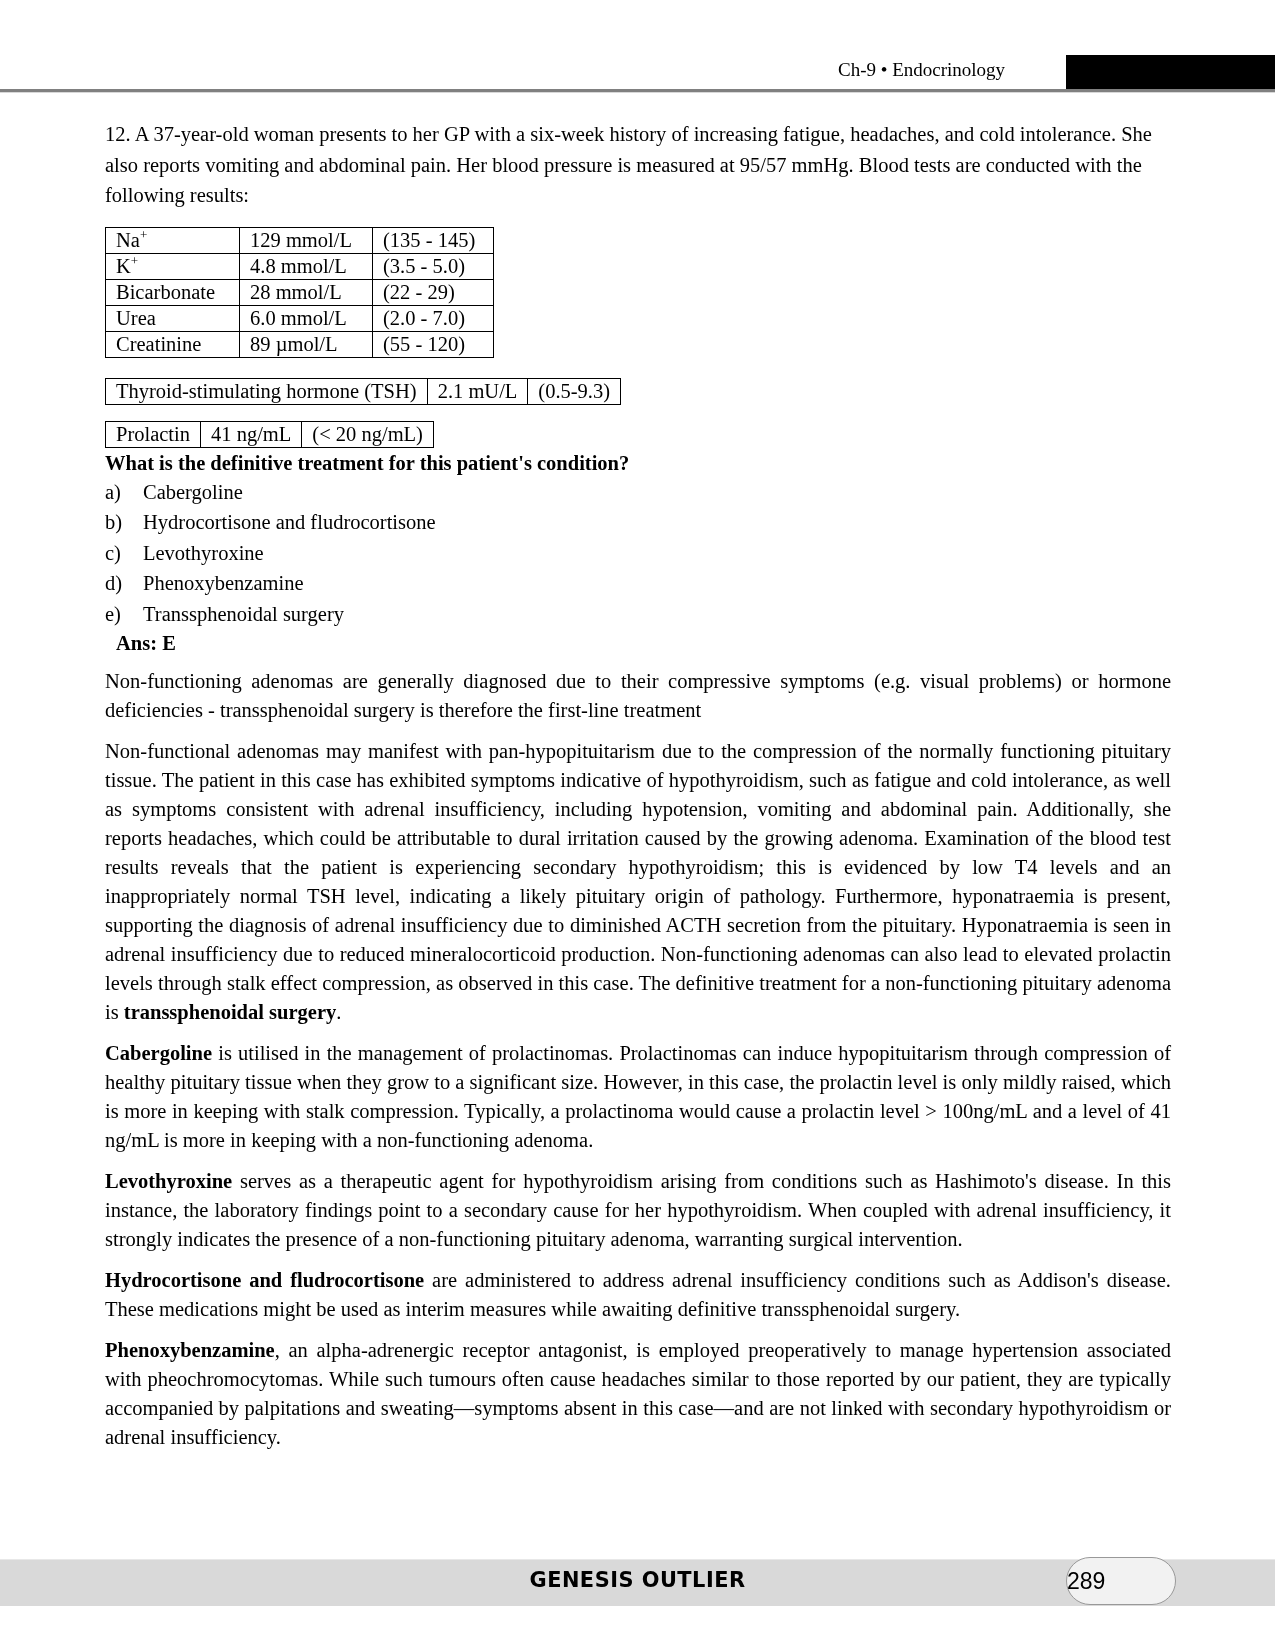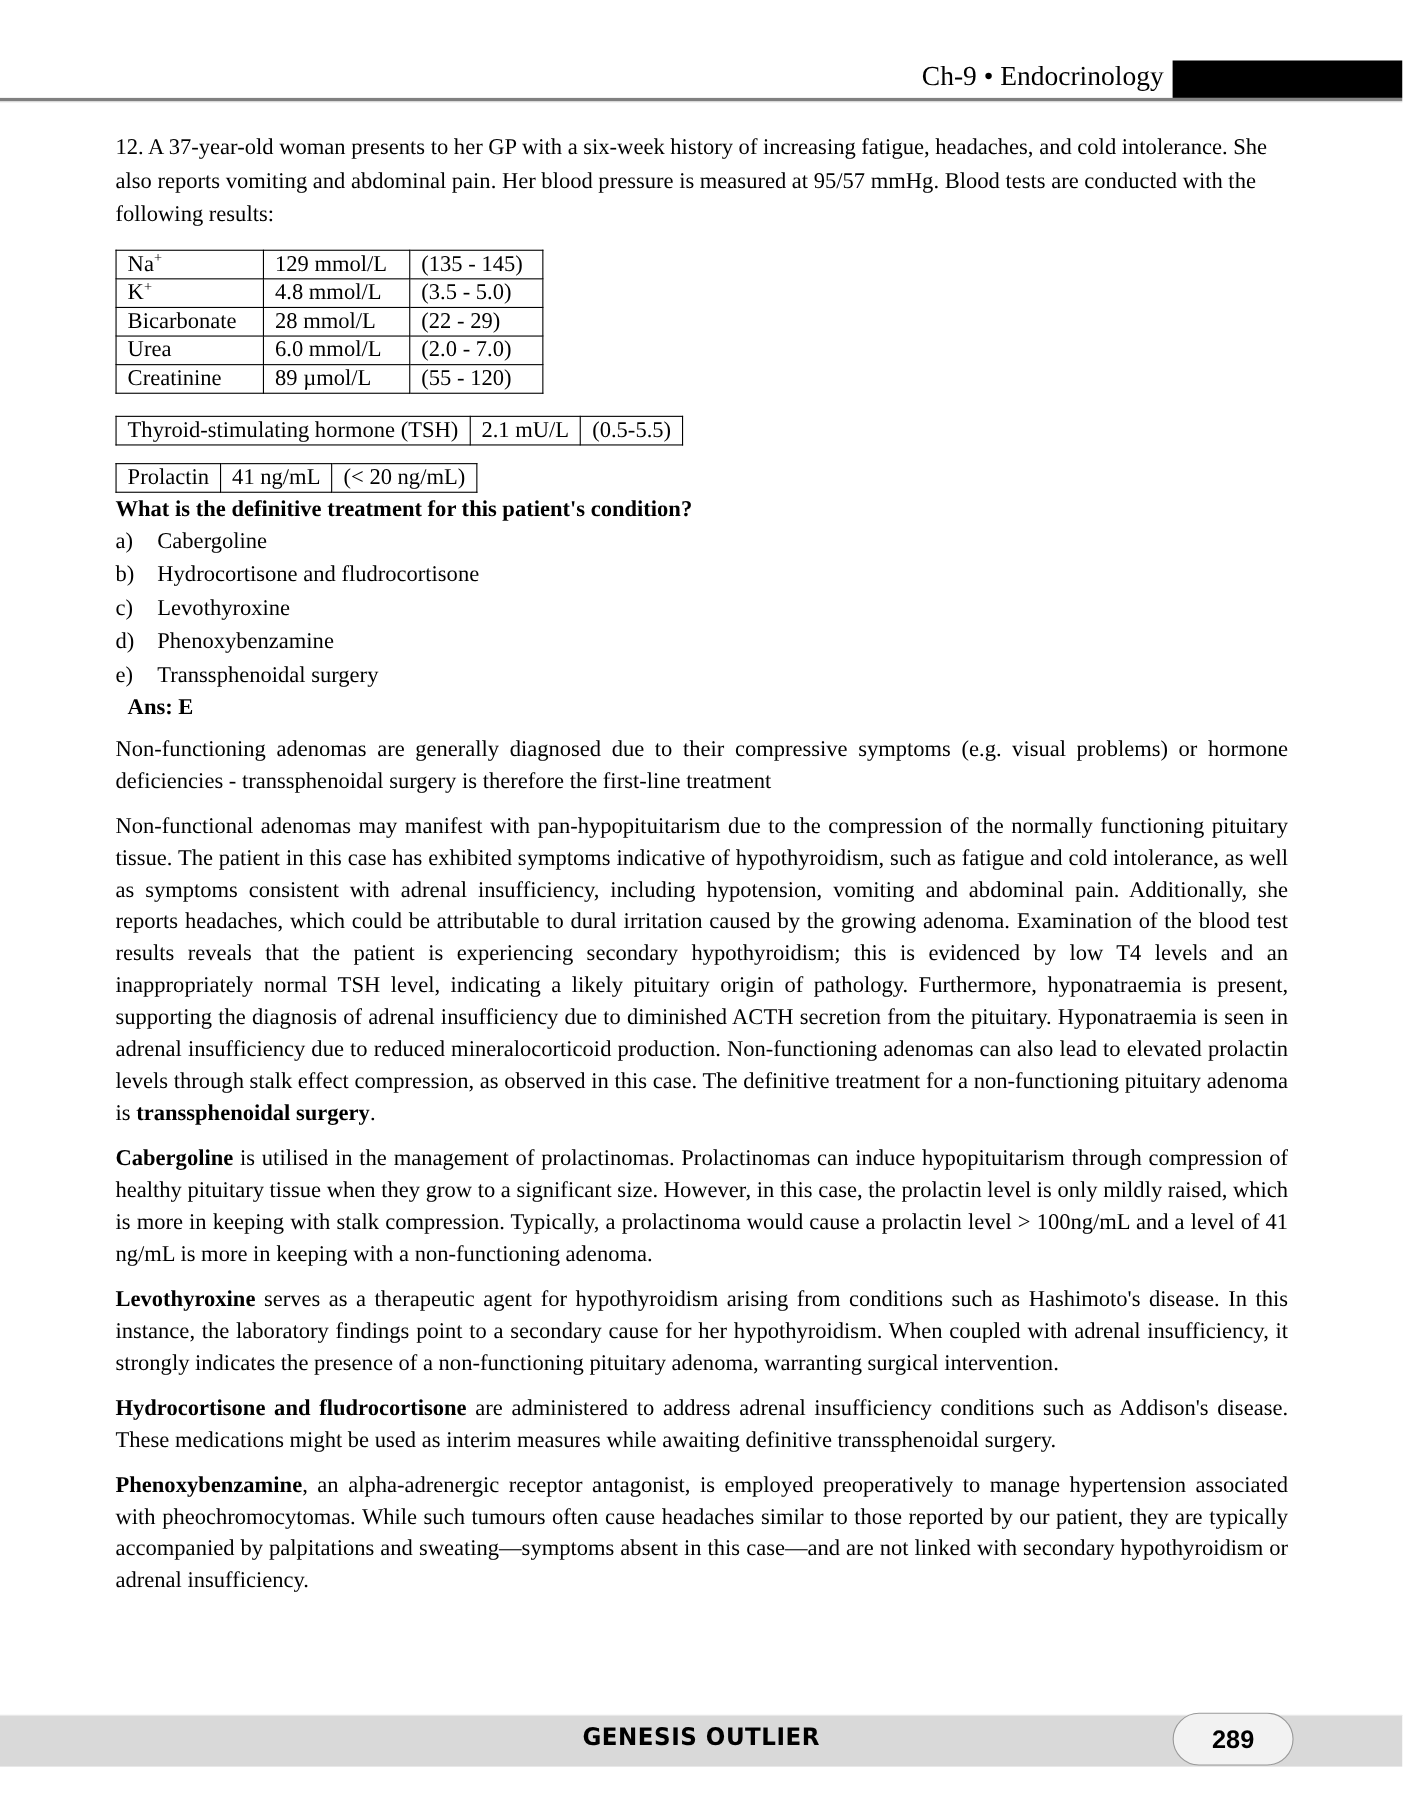--- a/index.html
+++ b/index.html
@@ -1,18 +1,18 @@
 <!DOCTYPE html>
 <html><head>
 <meta charset="utf-8">
 <style>
   html, body { margin:0; padding:0; background:#fff; }
   body { width:1275px; height:1650px; position:relative; overflow:hidden;
          font-family:"Liberation Serif", serif; color:#000; }
-  .header-text { position:absolute; top:56px; left:838px; font-size:25px; line-height:28px; }
+  .header-text { position:absolute; top:56px; left:838px; font-size:19px; line-height:28px; }
   .header-block { position:absolute; top:55px; left:1066px; width:209px; height:34px; background:#000; }
   .header-rule { position:absolute; top:89px; left:0; width:1275px; height:3px; background:#808080; }
   .header-rule2 { position:absolute; top:92px; left:0; width:1275px; height:1px; background:#d8d8d8; }
 
   .content { position:absolute; top:119px; left:105px; width:1066px; font-size:20.5px; }
   .question { font-weight:normal; line-height:30.5px; margin:0; }
   table.lab { border-collapse:collapse; font-size:20.5px; line-height:25px; }
   table.lab td { border:1.3px solid #000; padding:0 10px; white-space:nowrap; }
   .t1 { margin-top:16px; }
   .t1 td:nth-child(1){ width:113px; } .t1 td:nth-child(2){ width:112px; } .t1 td:nth-child(3){ width:100px; }
@@ -25,22 +25,22 @@
   .ans { font-weight:bold; line-height:28px; margin:0 0 10px 11px; }
   p.ex { margin:0 0 12px 0; text-align:justify; line-height:29px; }
   p.ex b { font-weight:bold; }
   sup { font-size:13px; line-height:0; }
 
   .footer-bar { position:absolute; top:1559px; left:0; width:1275px; height:46px; background:#d9d9d9; border-top:1px solid #e8e8e8; }
   .footer-title { position:absolute; top:1567px; left:0; width:1275px; text-align:center;
                   font-family:"DejaVu Sans", sans-serif; font-weight:bold; font-size:22px; letter-spacing:0.5px;
                   transform:scaleX(0.95); }
   .page-pill { position:absolute; top:1557px; left:1066px; width:108px; height:46px; border:1.5px solid #999;
-               border-radius:24px; background:#f2f2f2; text-align:center; line-height:46px;
-               font-family:"Liberation Sans", sans-serif; font-weight:bold; font-size:23px; }
+               border-radius:24px; background:#f2f2f2; line-height:46px;
+               font-family:"Liberation Sans", sans-serif; font-weight:normal; font-size:23px; }
 </style>
 </head>
 <body>
 
 <div class="header-text">
   <span>Ch-9</span>
   <span>•</span>
   <span>Endocrinology</span>
 </div>
 <div class="header-block"></div>
@@ -81,21 +81,21 @@
         <td>(55 - 120)</td>
       </tr>
     </tbody>
   </table>
 
   <table class="lab t2">
     <tbody>
       <tr>
         <td>Thyroid-stimulating hormone (TSH)</td>
         <td>2.1 mU/L</td>
-        <td>(0.5-5.5)</td>
+        <td>(0.5-9.3)</td>
       </tr>
     </tbody>
   </table>
 
   <table class="lab t3">
     <tbody>
       <tr>
         <td>Prolactin</td>
         <td>41 ng/mL</td>
         <td>(&lt; 20 ng/mL)</td>

